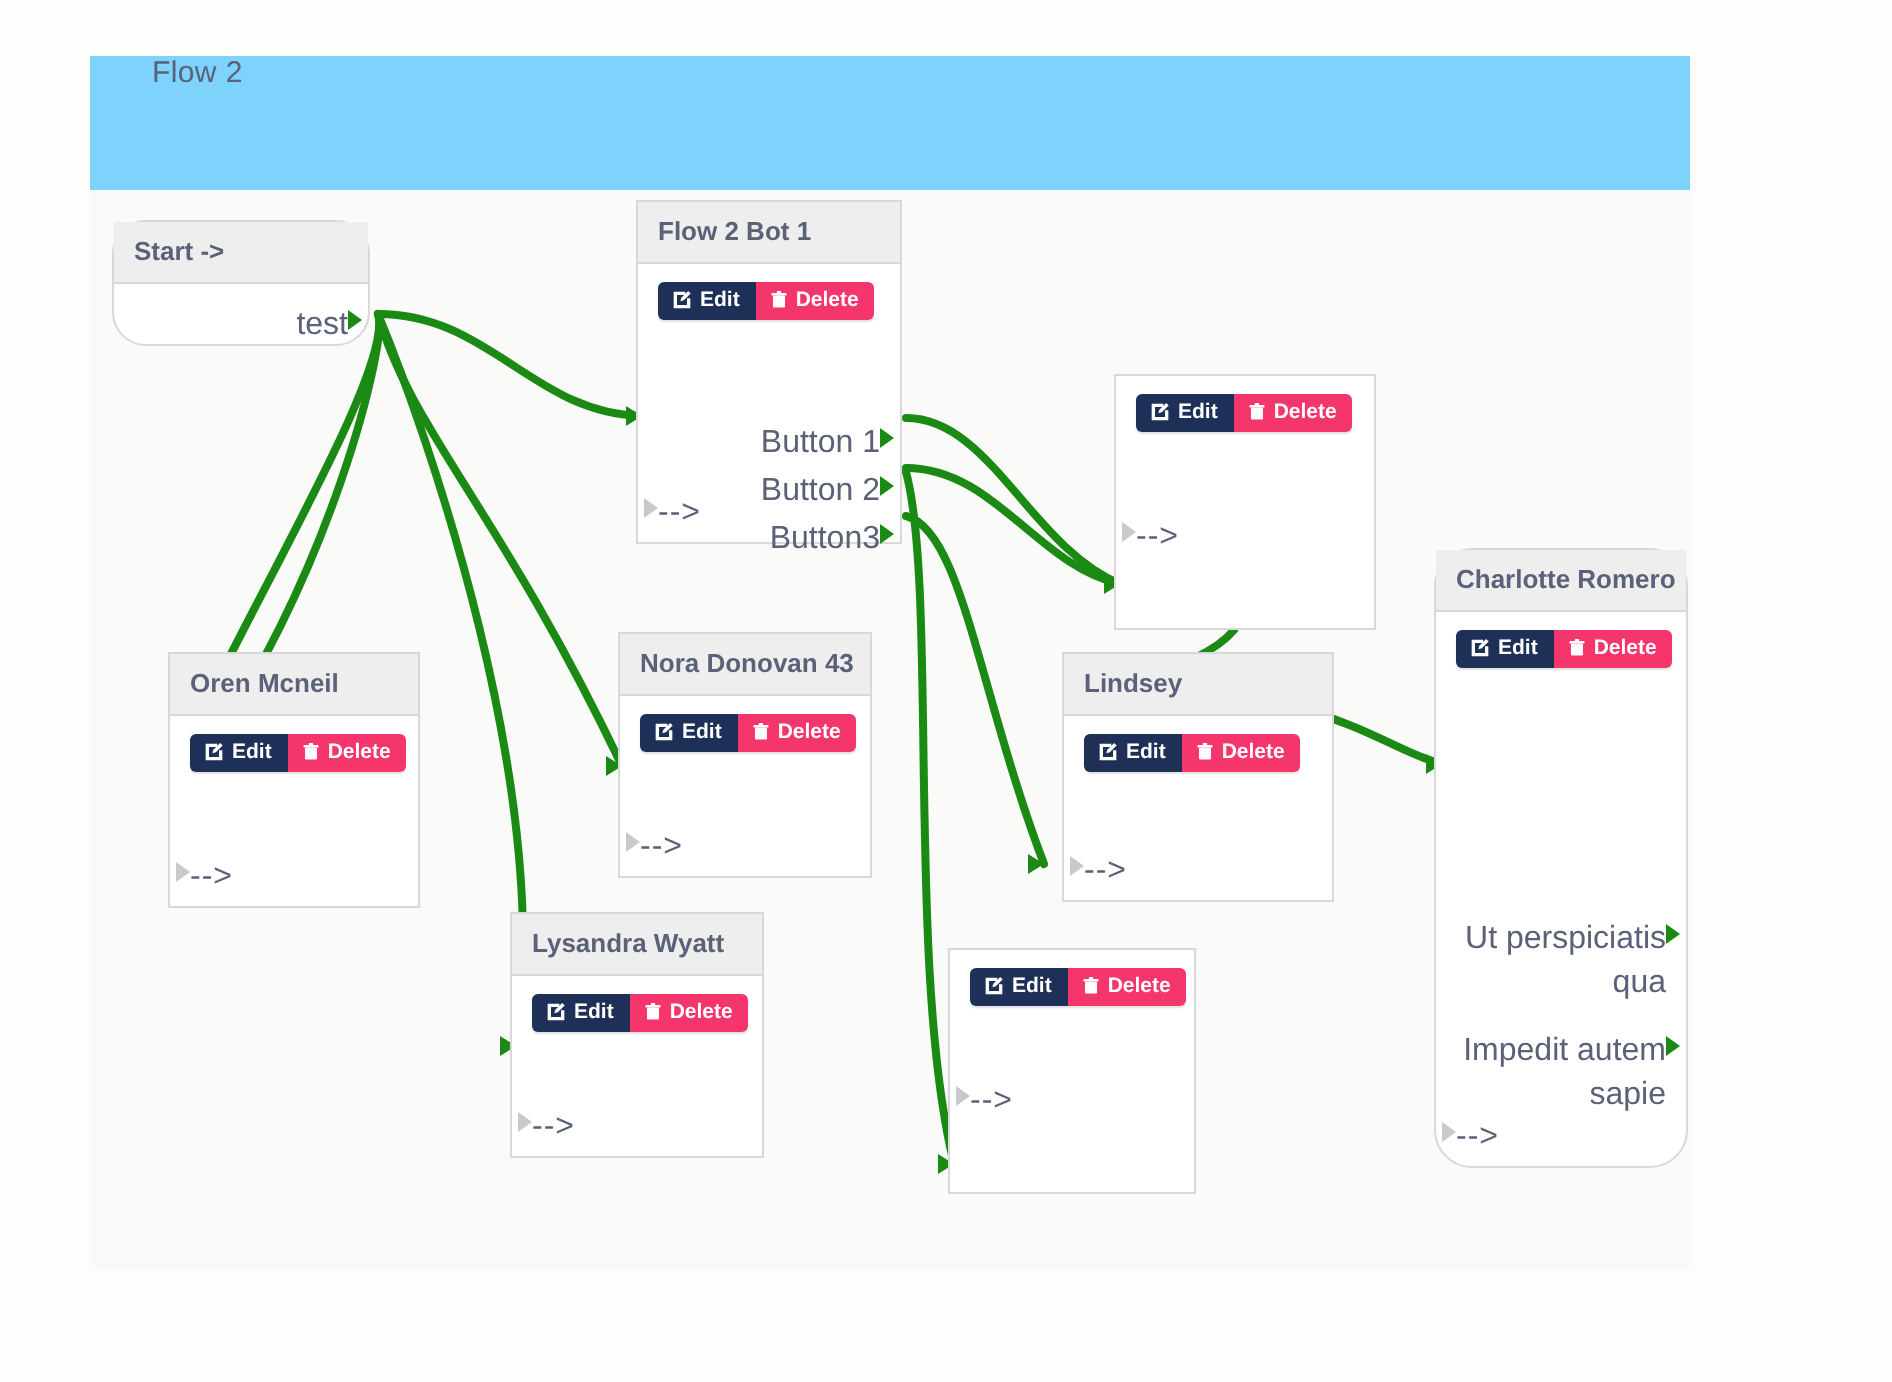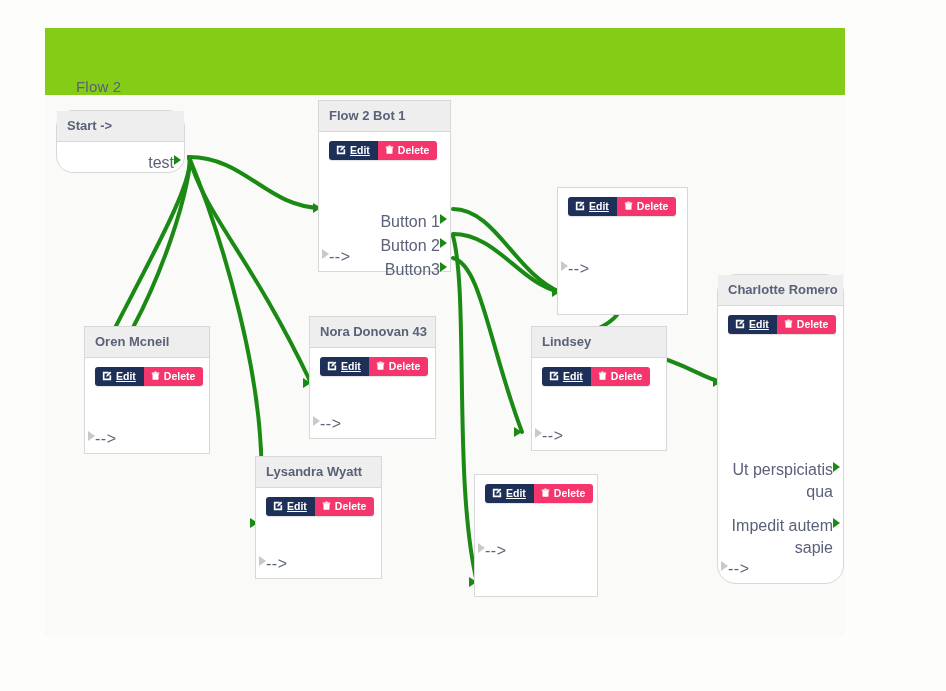--- a/index.html
+++ b/index.html
@@ -21,23 +21,23 @@
     background: #fdfdfb;
   }
 
   
   #flow-header {
     position: absolute;
     left: 45px;
     top: 28px;
     width: 800px;
     height: 67px;
-    background: #84cc16;
+    background: #7dd3fc;
     display: flex;
-    align-items: flex-end;
+    align-items: flex-start;
   }
   #flow-title {
     margin-left: 31px;
     font-size: 15px;
     color: #5a6178;
     font-family: "Liberation Sans", sans-serif;
     letter-spacing: 0.2px;
   }
 
   
@@ -97,21 +97,21 @@
     gap: 4px;
     padding: 4px 8px 4px 7px;
     font-size: 10.5px;
     color: #ffffff;
     font-weight: bold;
     border: none;
     line-height: 1;
     white-space: nowrap;
     cursor: pointer;
   }
-  .btn-edit   { background: #1e2f58; text-decoration: underline; }
+  .btn-edit   { background: #1e2f58; }
   .btn-delete { background: #f5366c; }
   .btn svg { display: block; }
 
   
   .port-row {
     position: absolute;
     font-size: 16px;
     color: #5a6178;
     line-height: 1.35;
     white-space: nowrap;

